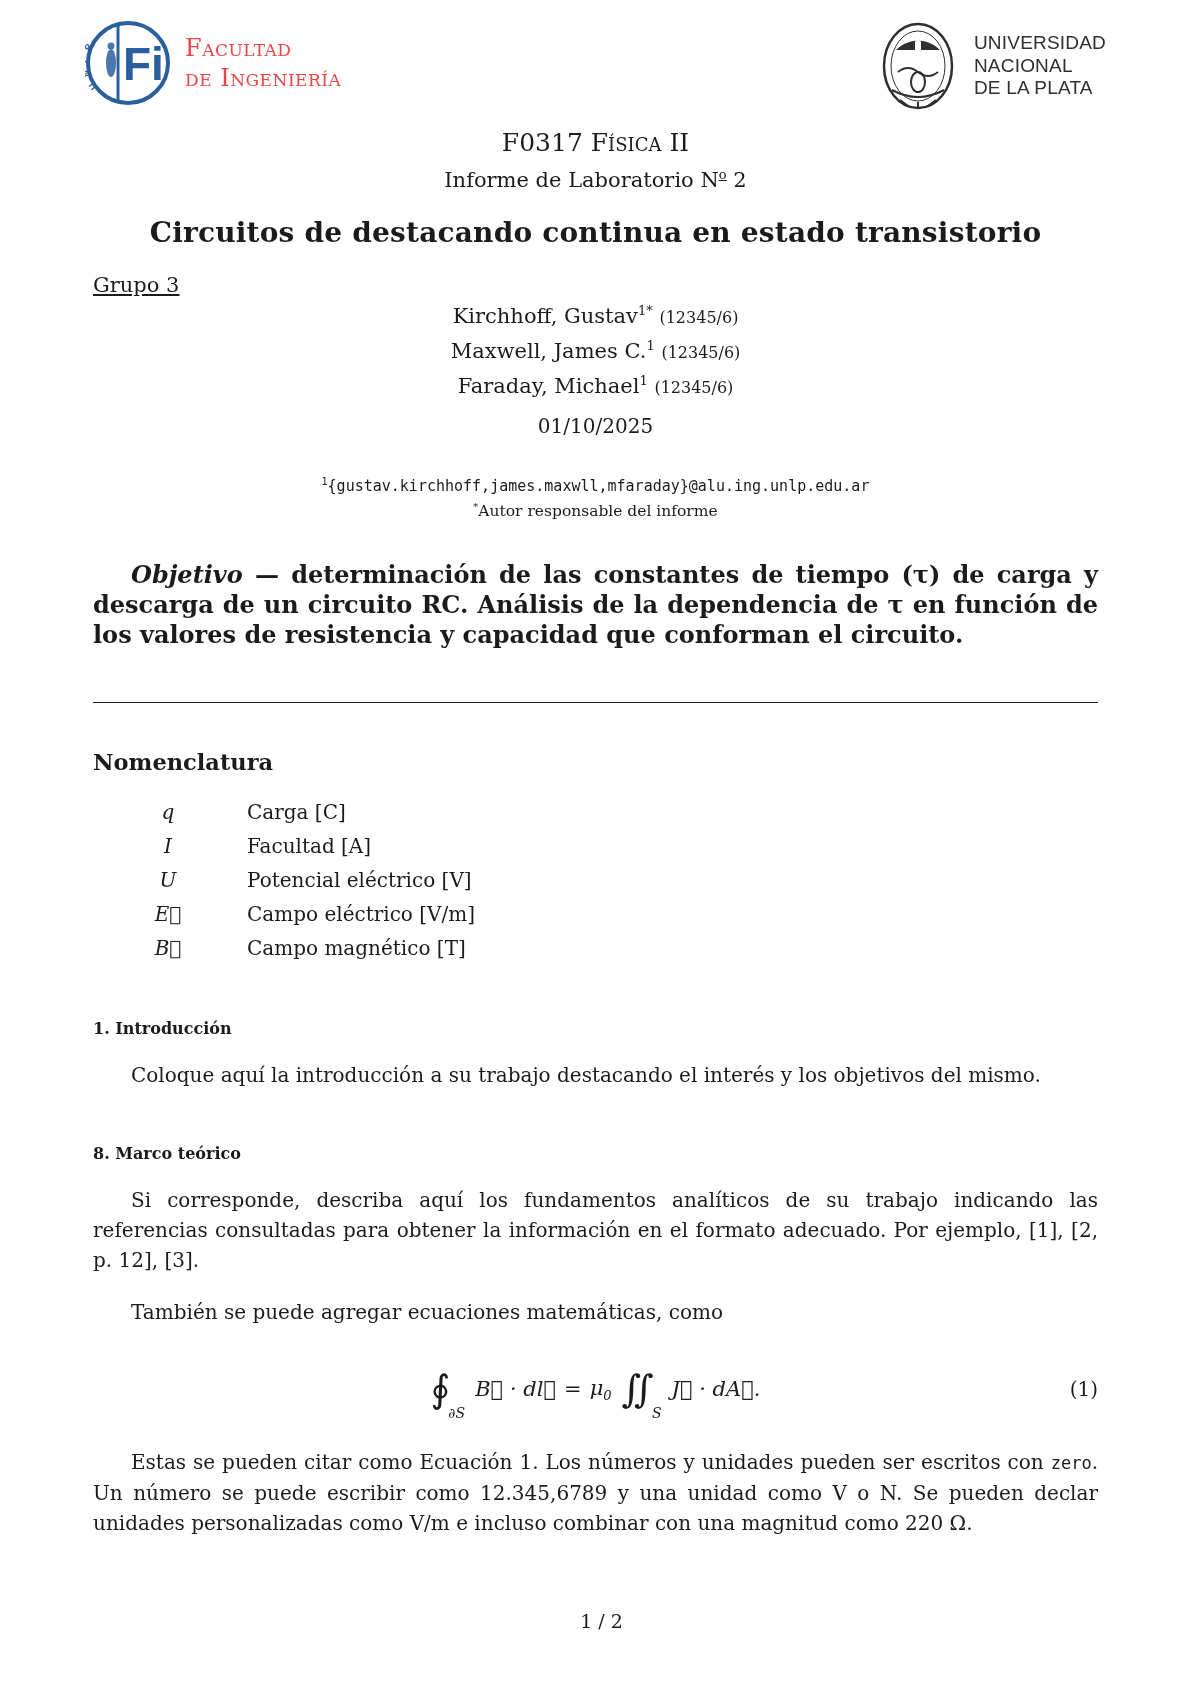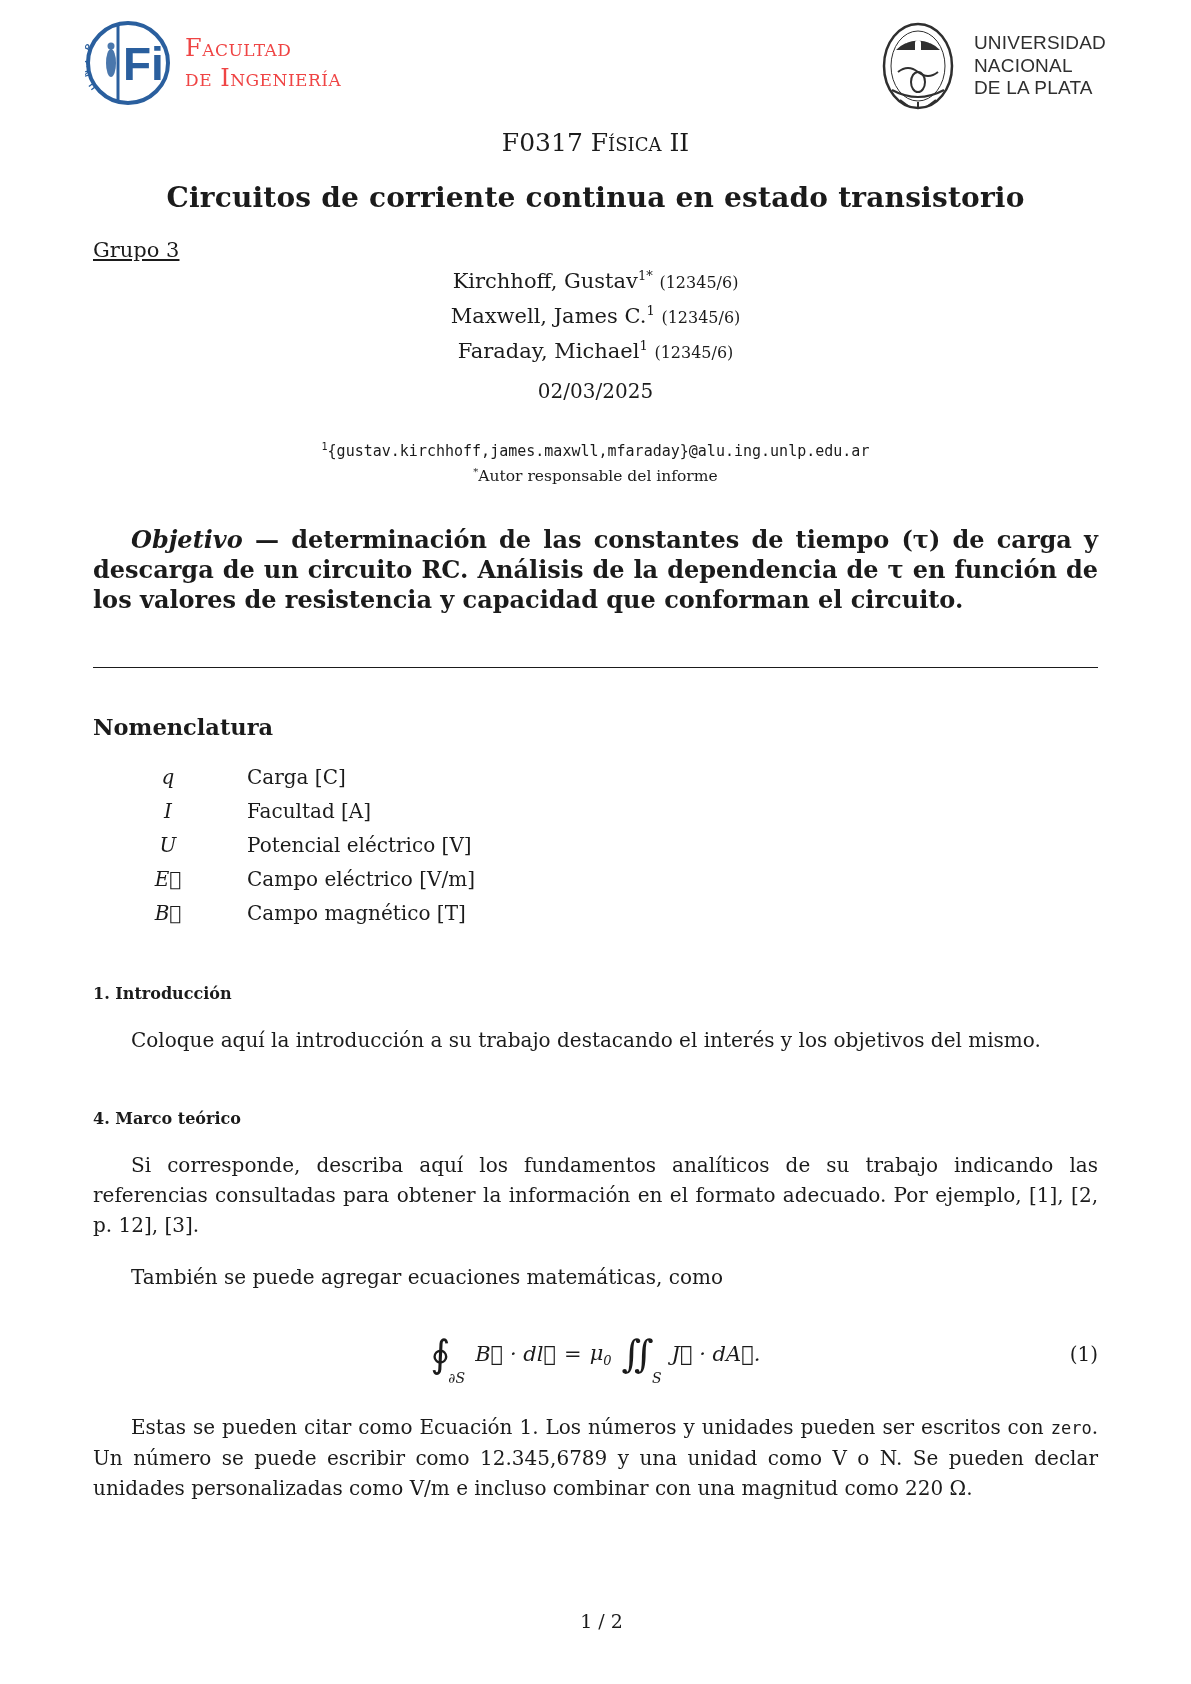--- a/index.html
+++ b/index.html
@@ -111,28 +111,29 @@
       </svg>
       <div class="unlp-text">
         <div>UNIVERSIDAD</div>
         <div>NACIONAL</div>
         <div>DE LA PLATA</div>
       </div>
     </div>
   </div>
 
   <div class="course">F0317 Física II</div>
+  <div class="report"><span>Informe de Laboratorio N</span><span class="ord">o</span><span> 2</span></div>
 
-  <h1 class="main-title">Circuitos de corriente continua en estado transistorio</h1>
+  <h1 class="main-title">Circuitos de destacando continua en estado transistorio</h1>
 
   <div class="group">Grupo 3</div>
   <div class="author"><span>Kirchhoff, Gustav</span><span class="sup">1*</span> <span class="aid">(12345/6)</span></div>
   <div class="author"><span>Maxwell, James C.</span><span class="sup">1</span> <span class="aid">(12345/6)</span></div>
   <div class="author"><span>Faraday, Michael</span><span class="sup">1</span> <span class="aid">(12345/6)</span></div>
-  <div class="date">02/03/2025</div>
+  <div class="date">01/10/2025</div>
 
   <div class="email-line"><span class="sup">1</span><span>{gustav.kirchhoff,james.maxwll,mfaraday}@alu.ing.unlp.edu.ar</span></div>
   <div class="responsible"><span class="sup">*</span><span>Autor responsable del informe</span></div>
 
   <p class="objective"><span class="lead">Objetivo</span><span> — </span><span>determinación de las constantes de tiempo (τ) de carga y descarga de un circuito RC. Análisis de la dependencia de τ en función de los valores de resistencia y capacidad que conforman el circuito.</span></p>
 
   <hr class="rule">
 
   <div class="nomen-heading">Nomenclatura</div>
   <table class="nomen-table">
@@ -156,21 +157,21 @@
     <tr>
           <td class="nomen-sym">B⃗</td>
           <td class="nomen-desc">Campo magnético [T]</td>
         </tr>
   </tbody>
     </table>
 
   <h2 class="sec-heading">1. Introducción</h2>
   <p class="para">Coloque aquí la introducción a su trabajo destacando el interés y los objetivos del mismo.</p>
 
-  <h2 class="sec-heading">4. Marco teórico</h2>
+  <h2 class="sec-heading">8. Marco teórico</h2>
   <p class="para">Si corresponde, describa aquí los fundamentos analíticos de su trabajo indicando las referencias consultadas para obtener la información en el formato adecuado. Por ejemplo, [1], [2, p. 12], [3].</p>
   <p class="para">También se puede agregar ecuaciones matemáticas, como</p>
 
   <div class="equation">
     <span class="eq-body">
       <span class="big-op"><span>∮</span><span class="op-sub">∂S</span></span>
       <span class="math">B⃗ · dl⃗</span>
       <span class="math">=</span>
       <span class="math"><span>μ</span><sub>0</sub></span>
       <span class="big-op" style="margin-left:10px;"><span>∬</span><span class="op-sub">S</span></span>

